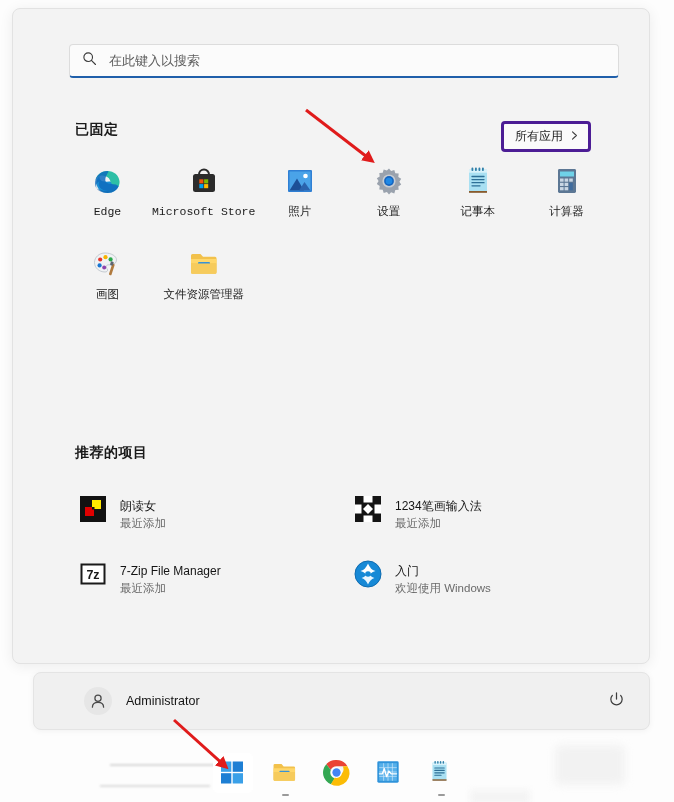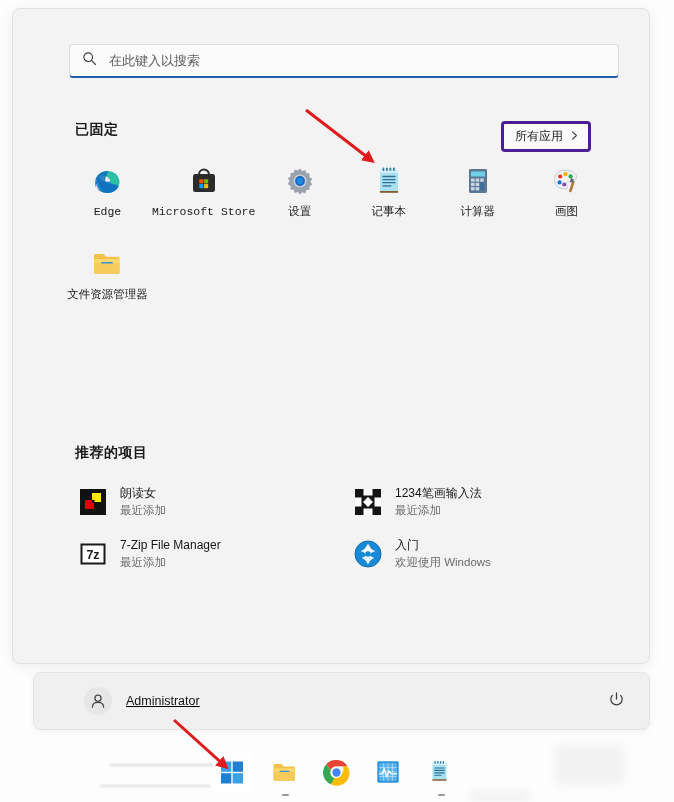--- a/index.html
+++ b/index.html
@@ -183,21 +183,21 @@
   }
   .rec-item {
     display: flex;
     align-items: center;
     gap: 13px;
     padding: 6px 8px;
     border-radius: 5px;
     cursor: pointer;
   }
   .rec-icon { width: 28px; height: 28px; flex: 0 0 28px; display:block;text-decoration:underline; }
-  .rec-text { display: flex; flex-direction: column; gap: 3px; min-width:0; }
+  .rec-text { display: flex; flex-direction: column; gap: 3px; min-width:0;margin-top:13px; }
   .rec-title { font-size: 12px; color: #141414; line-height: 1.15; white-space: nowrap; }
   .rec-sub   { font-size: 11.5px; color: #6a6a6a; line-height: 1.15; white-space: nowrap; }
 
   
   #account-bar {
     position: absolute;
     left: 33px;
     top: 672px;
     width: 617px;
     height: 58px;
@@ -209,21 +209,20 @@
     padding: 0 18px 0 42px;
     box-shadow: 0 1px 6px rgba(0,0,0,0.05);
   }
   #user-block {
     display: flex;
     align-items: center;
     gap: 14px;
     cursor: pointer;
     border-radius: 4px;
     padding: 5px 8px;
-    text-decoration: underline;
   }
   .avatar {
     width: 28px; height: 28px;
     border-radius: 50%;
     background: #e6e6e6;
     display: flex;
     align-items: center;
     justify-content: center;
   }
   #user-name { font-size: 12.5px; color: #141414; }
@@ -330,20 +329,32 @@
           <rect x="5" y="9" width="22" height="18" rx="2.5" fill="#2b2b2b"></rect>
           <rect x="11.3" y="14.3" width="4.1" height="4.1" fill="#f2560c"></rect>
           <rect x="16.1" y="14.3" width="4.1" height="4.1" fill="#7fba00"></rect>
           <rect x="11.3" y="19.1" width="4.1" height="4.1" fill="#00a4ef"></rect>
           <rect x="16.1" y="19.1" width="4.1" height="4.1" fill="#ffb900"></rect>
         </svg>
       </span>
       <span class="tile-label">Microsoft Store</span>
     </div>
 
+    <div class="app-tile">
+      <span class="tile-icon">
+        <svg width="32" height="32" viewBox="0 0 32 32">
+          <rect x="4" y="5" width="24" height="22" rx="1" fill="#2f7fd4"></rect>
+          <rect x="5.5" y="6.5" width="21" height="19" fill="#4aa3e8"></rect>
+          <circle cx="21.5" cy="11" r="2.3" fill="#ffffff"></circle>
+          <polygon points="5.5,25.5 13,13.5 20,25.5" fill="#1c4f96"></polygon>
+          <polygon points="15,25.5 20.5,17 26.5,25.5" fill="#2a63ad"></polygon>
+        </svg>
+      </span>
+      <span class="tile-label">照片</span>
+    </div>
 
     <div class="app-tile">
       <span class="tile-icon">
         <svg width="32" height="32" viewBox="0 0 32 32">
           <path d="M16 3.5l2.1 2.6 3.2-1.1 1 3.3 3.4.3-.4 3.4 2.9 1.8-1.8 2.9 1.8 2.9-2.9 1.8.4 3.4-3.4.3-1 3.3-3.2-1.1L16 29.5l-2.1-2.6-3.2 1.1-1-3.3-3.4-.3.4-3.4L3.8 19l1.8-2.9L3.8 13.2l2.9-1.8-.4-3.4 3.4-.3 1-3.3 3.2 1.1z" fill="#9aa2ad"></path>
           <circle cx="16" cy="16" r="6.6" fill="#c6ccd3"></circle>
           <circle cx="16" cy="16" r="4.9" fill="#1565c0"></circle>
           <circle cx="16" cy="16" r="3.3" fill="#1e88e5"></circle>
         </svg>
       </span>

